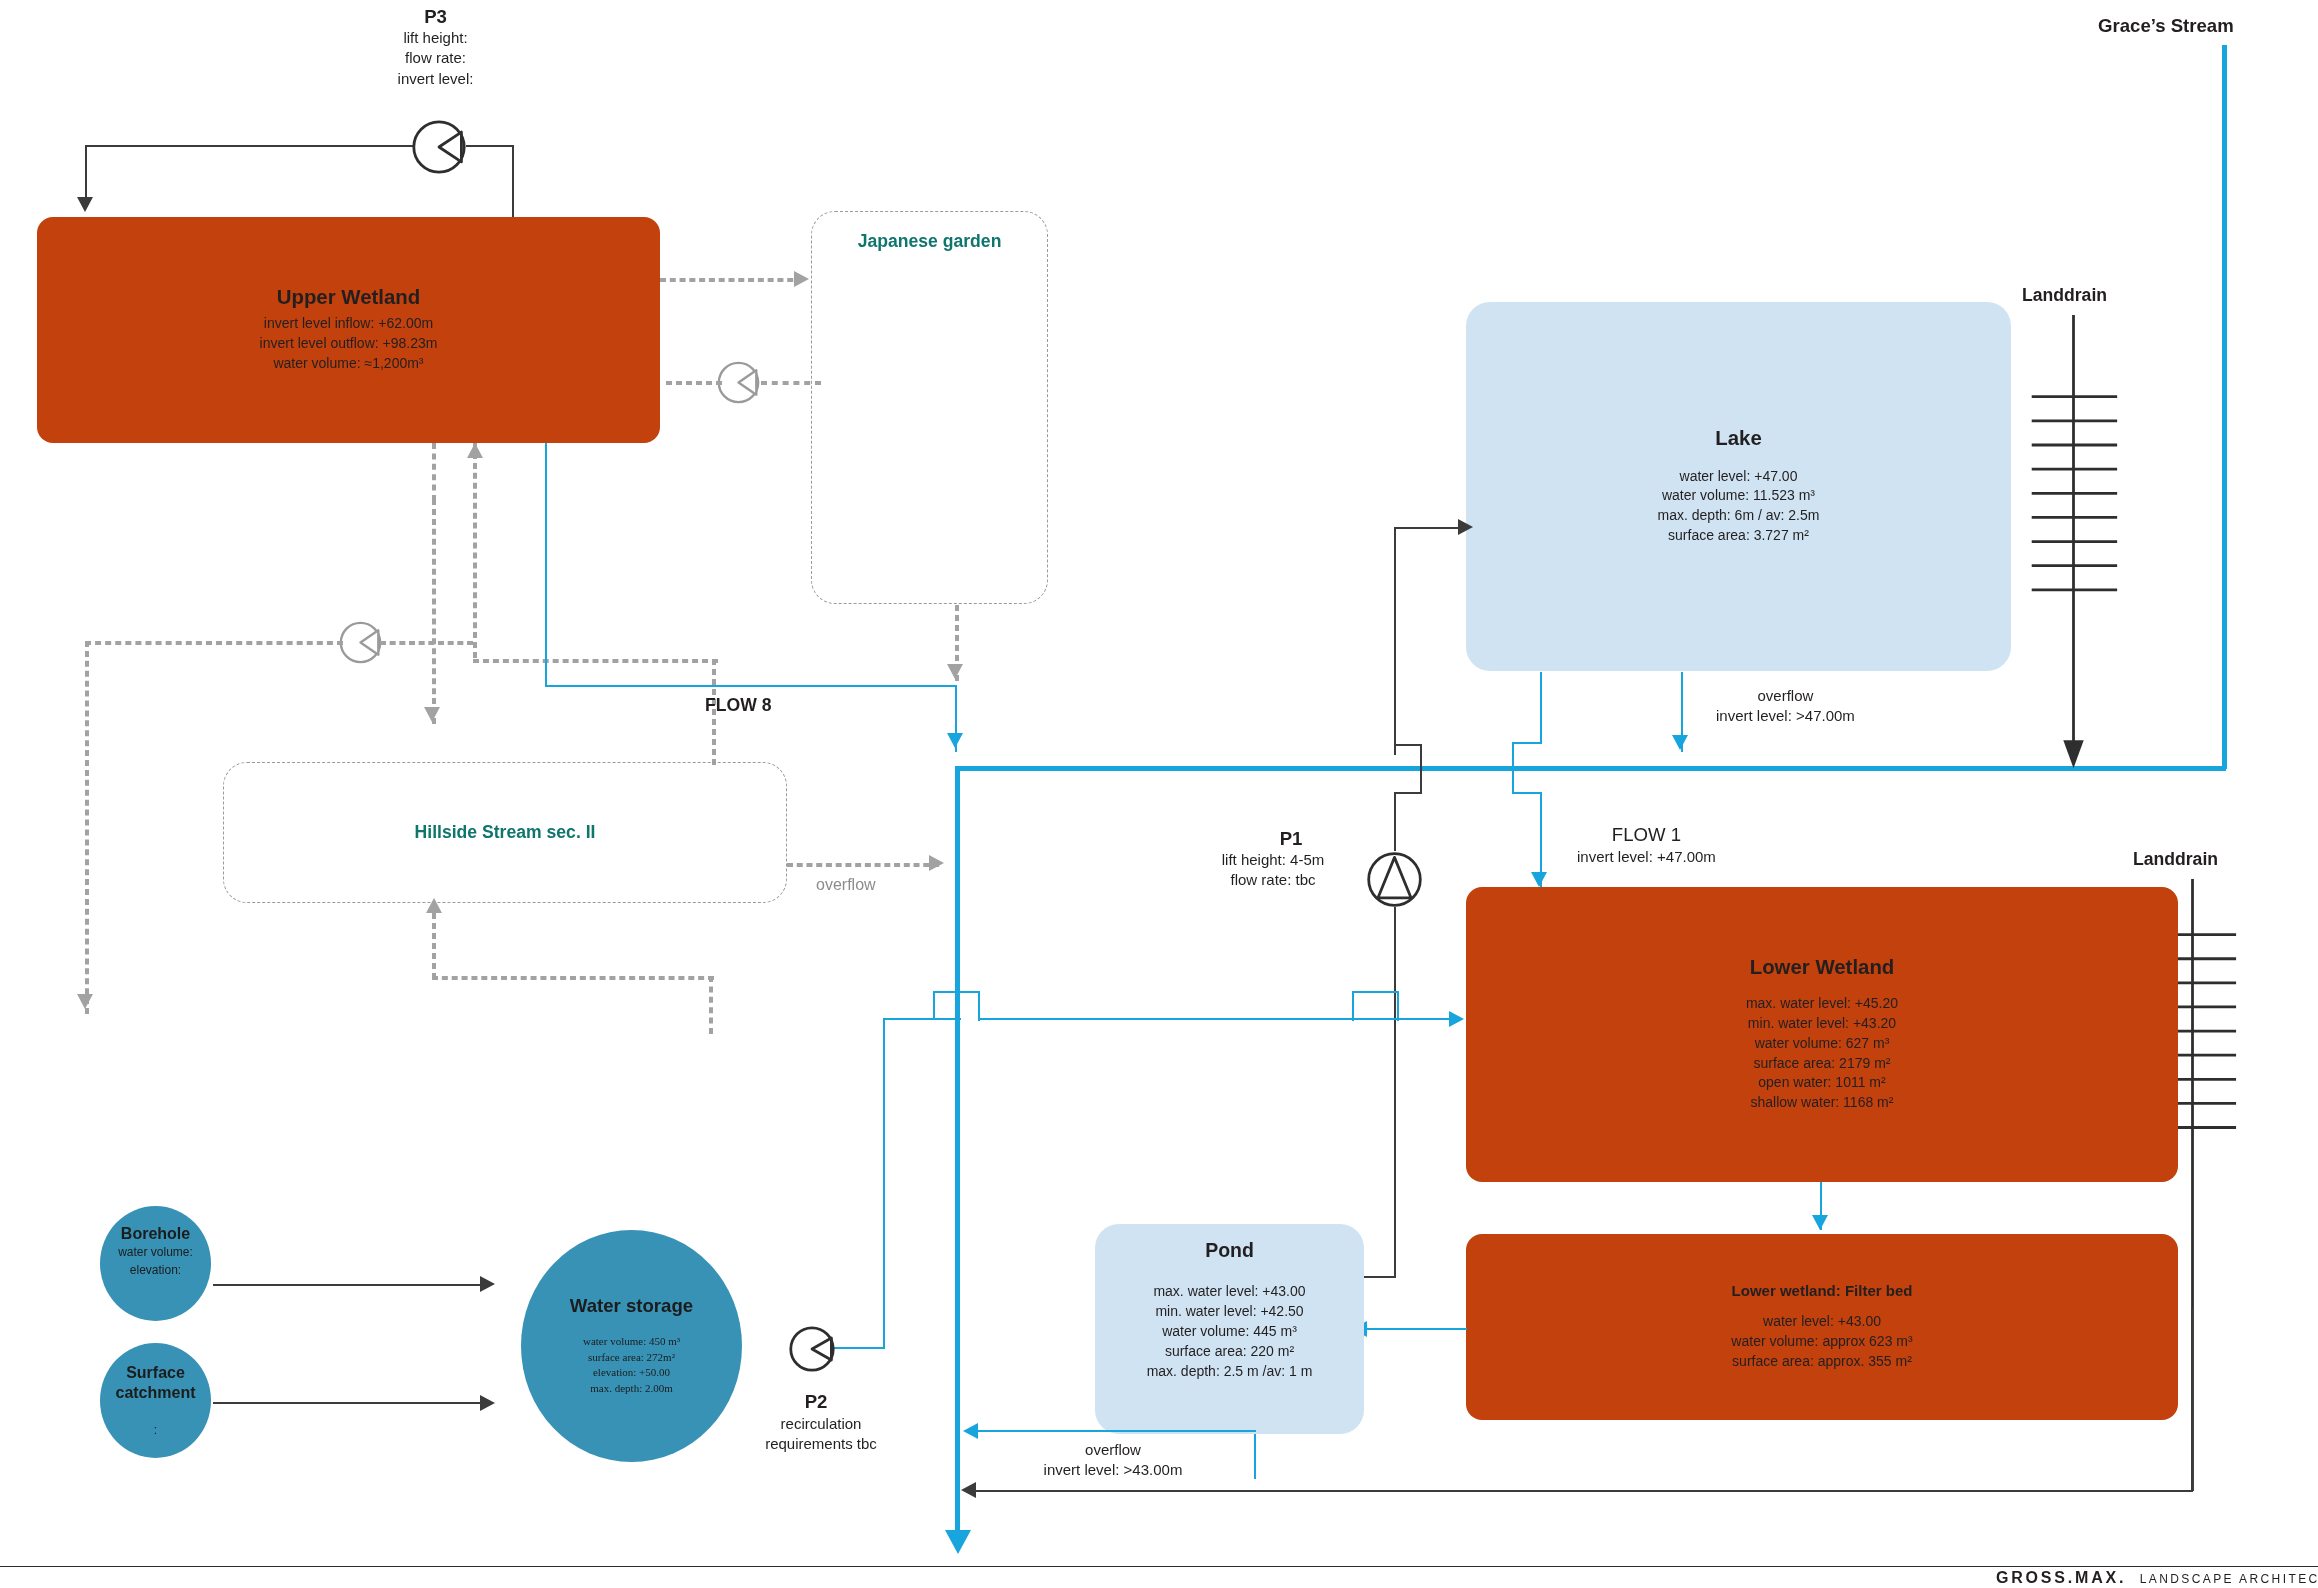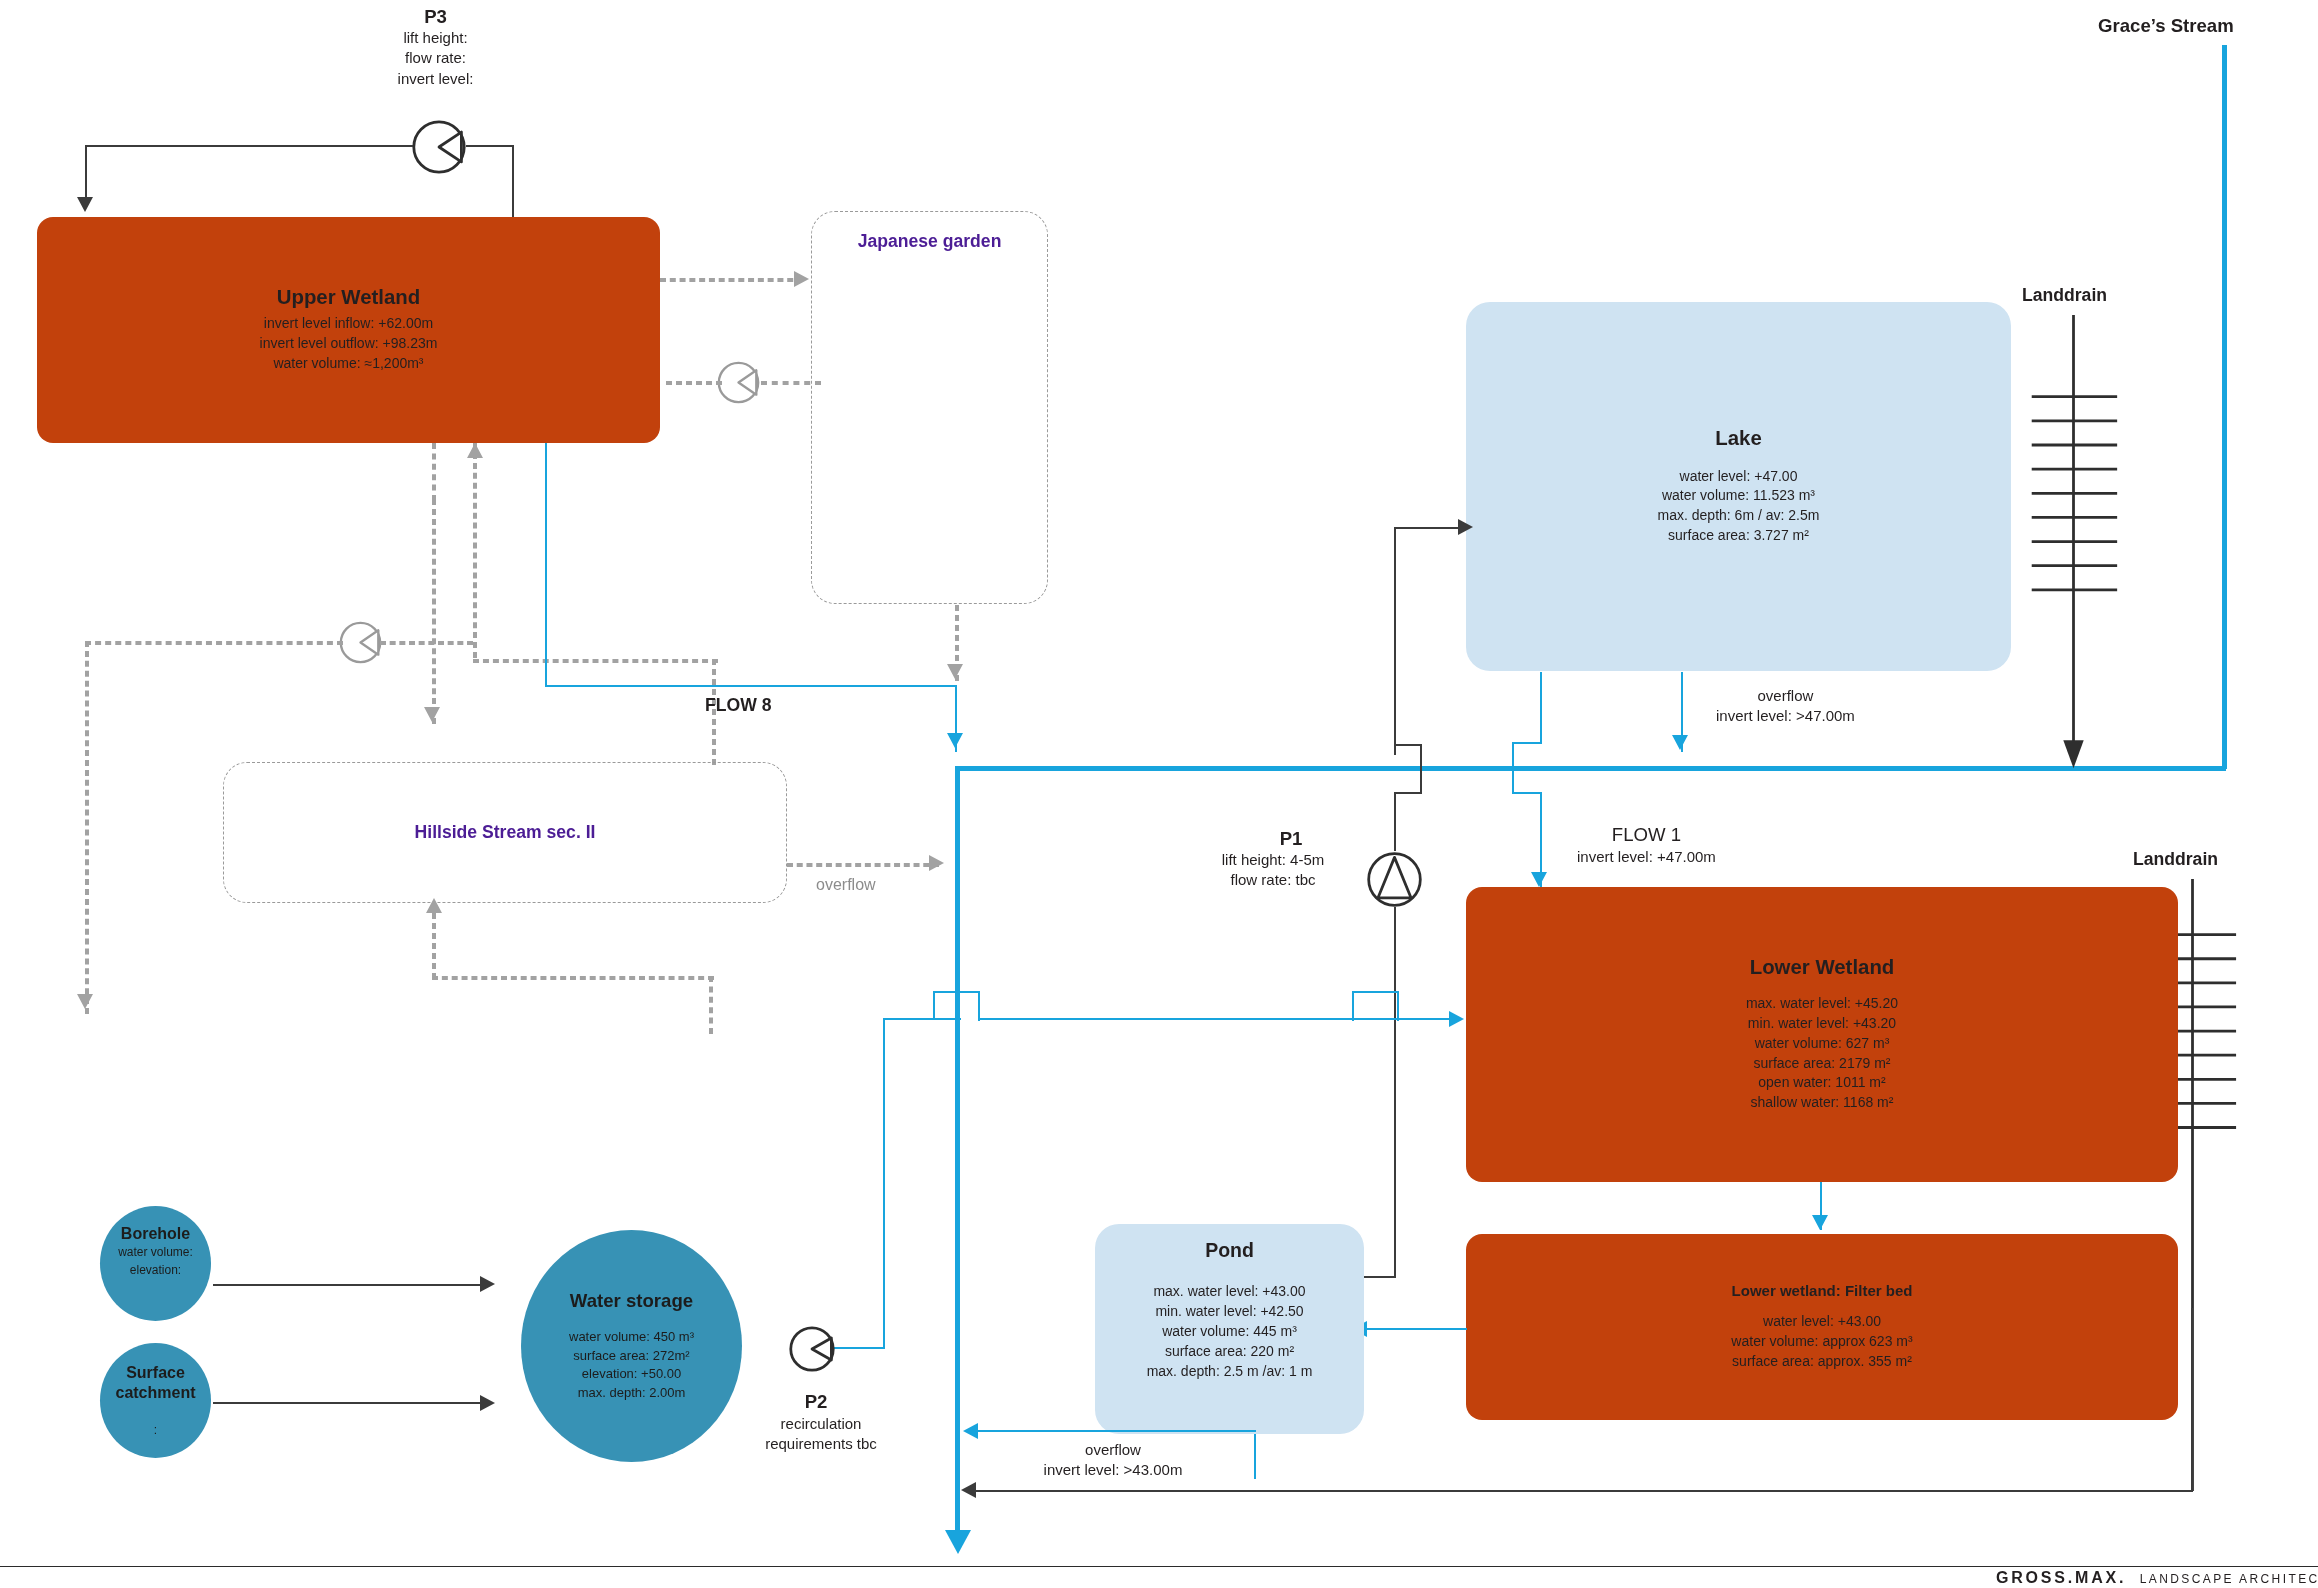--- a/index.html
+++ b/index.html
@@ -11,21 +11,21 @@
   .node .ttl{font-weight:bold;}
   .node .lines{margin-top:5.6px;line-height:1.42;}
   .node .lines div{white-space:nowrap;}
 
   
   .box-mid{background:#c2410c;border-radius:16px;justify-content:center;}
   .box-light{background:#cfe3f2;border-radius:24px;}
   .circ{background:#3792b5;border-radius:50%;color:#1c1c1c;}
 
   
-  .ghost{border:1.9px dashed #9a9a9a;border-radius:24px;background:transparent;color:#4c1d95;}
+  .ghost{border:1.9px dashed #9a9a9a;border-radius:24px;background:transparent;color:#0f766e;}
   .ghost .ttl{font-weight:bold;}
 
   .lbl{position:absolute;white-space:nowrap;line-height:1.35;}
   .lbl.b{font-weight:bold;}
   .lbl.c{text-align:center;}
   .lbl.grey{color:#8c8c8c;}
 
   
   .h{position:absolute;height:0;border-top-style:solid;}
   .v{position:absolute;width:0;border-left-style:solid;}
@@ -324,21 +324,21 @@
     </svg>
   </div>
   <div class="lbl b c" style="left:742px;top:1389px;width:148px;font-size:18.6px;">P2</div>
   <div class="lbl c" style="left:733px;top:1414px;width:176px;font-size:15px;">
     <div>recirculation</div>
     <div>requirements tbc</div>
   </div>
 
   <div class="node circ" style="left:521px;top:1230px;width:221px;height:232px;">
     <div class="ttl" style="font-size:18.6px;">Water storage</div>
-    <div class="lines" style="font-size:13px;margin-top:16.7px;">
+    <div class="lines" style="font-size:11px;margin-top:16.7px;font-family:Liberation Serif, serif;">
       <div>water volume: 450 m³</div>
       <div>surface area: 272m²</div>
       <div>elevation: +50.00</div>
       <div>max. depth: 2.00m</div>
     </div>
   </div>
 
   <div class="node circ" style="left:100px;top:1206px;width:111px;height:115px;justify-content:flex-start;padding-top:18.6px;">
     <div class="ttl" style="font-size:16px;">Borehole</div>
     <div class="lines" style="font-size:12px;margin-top:1.9px;">

